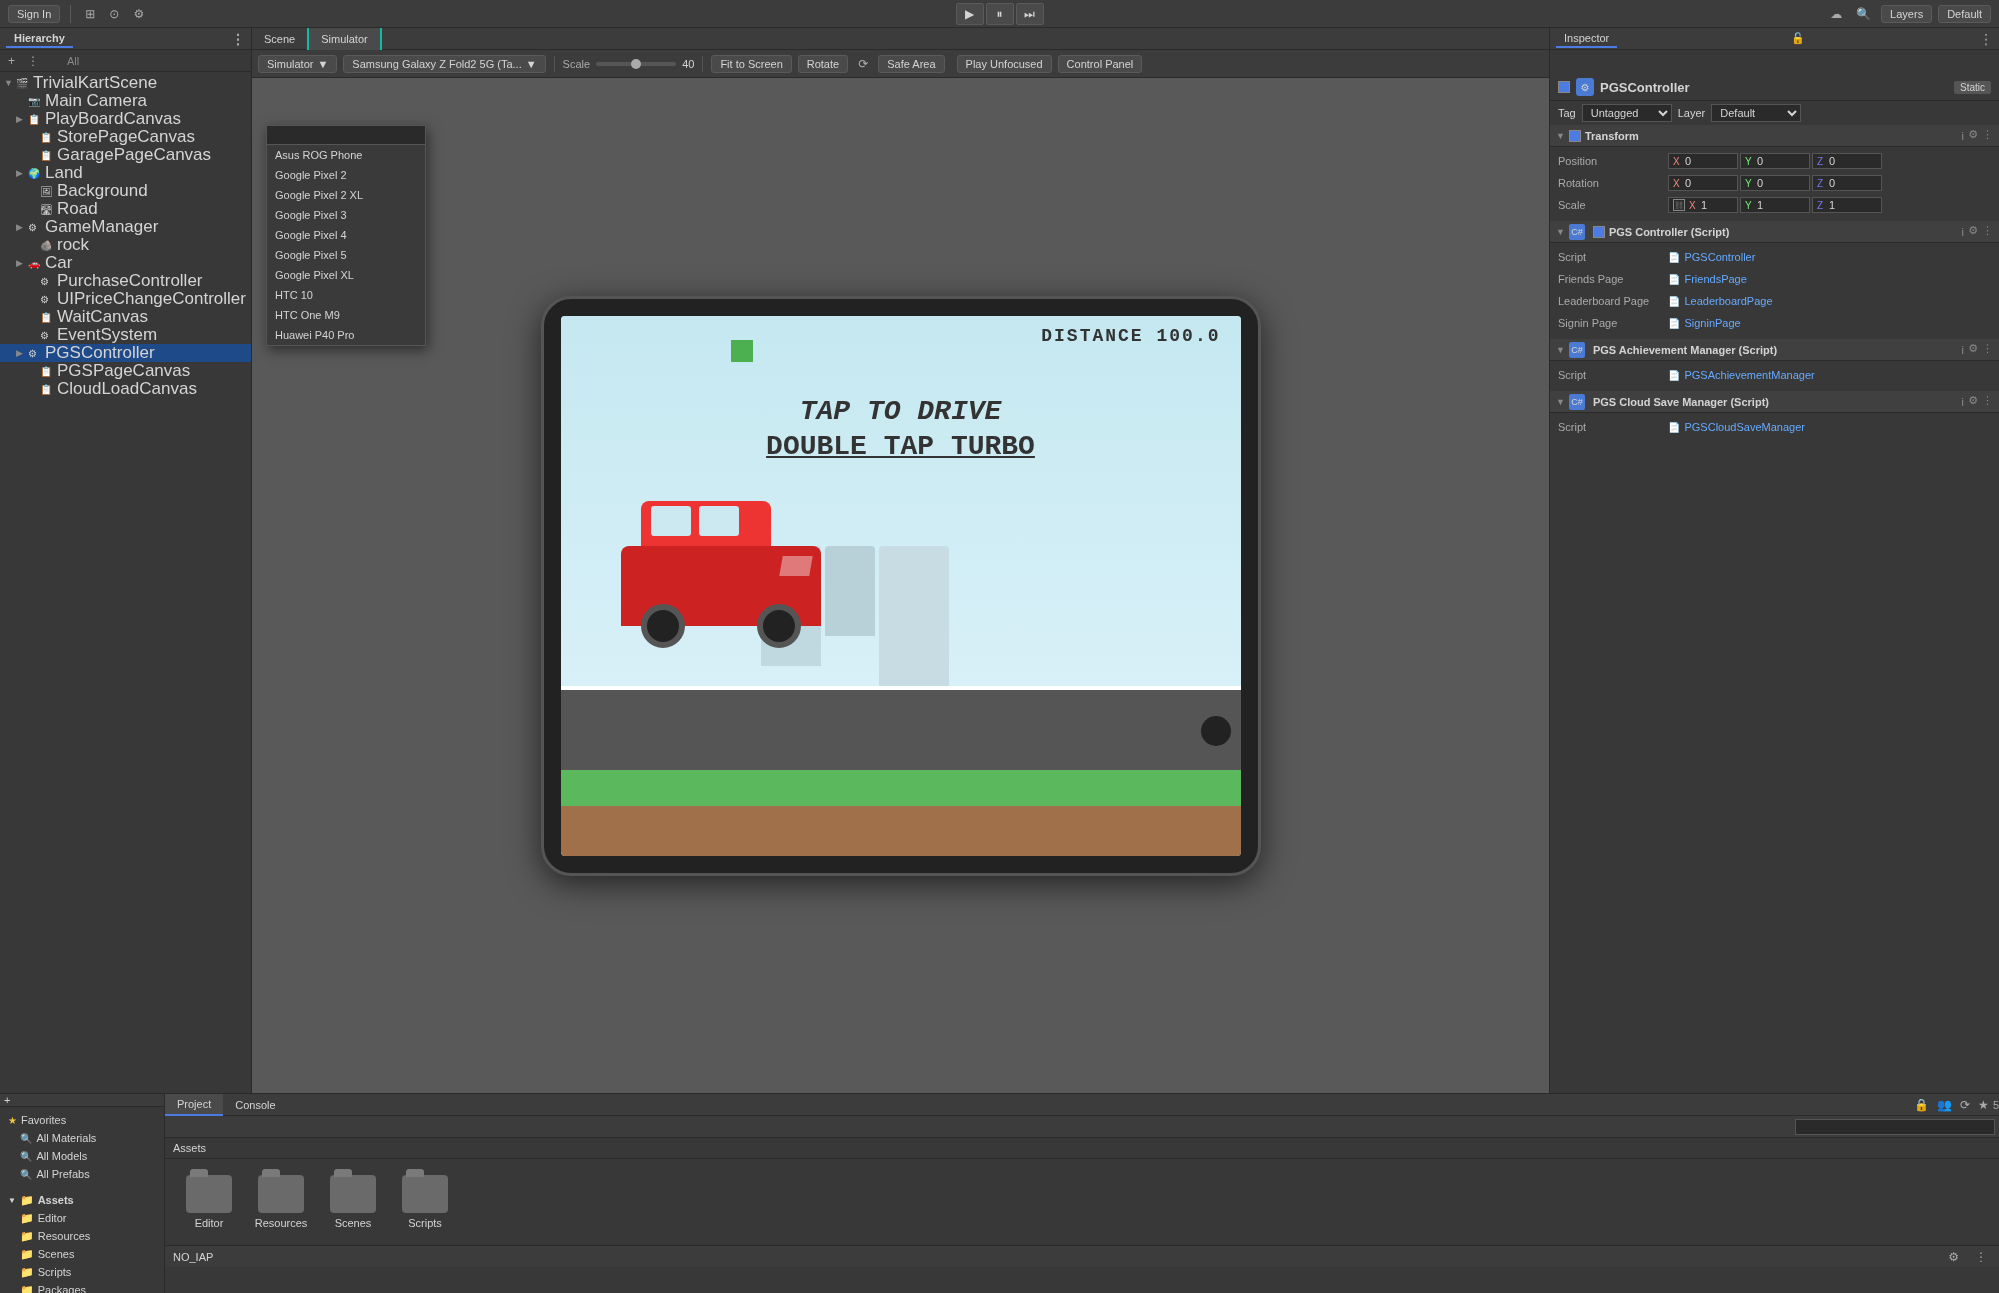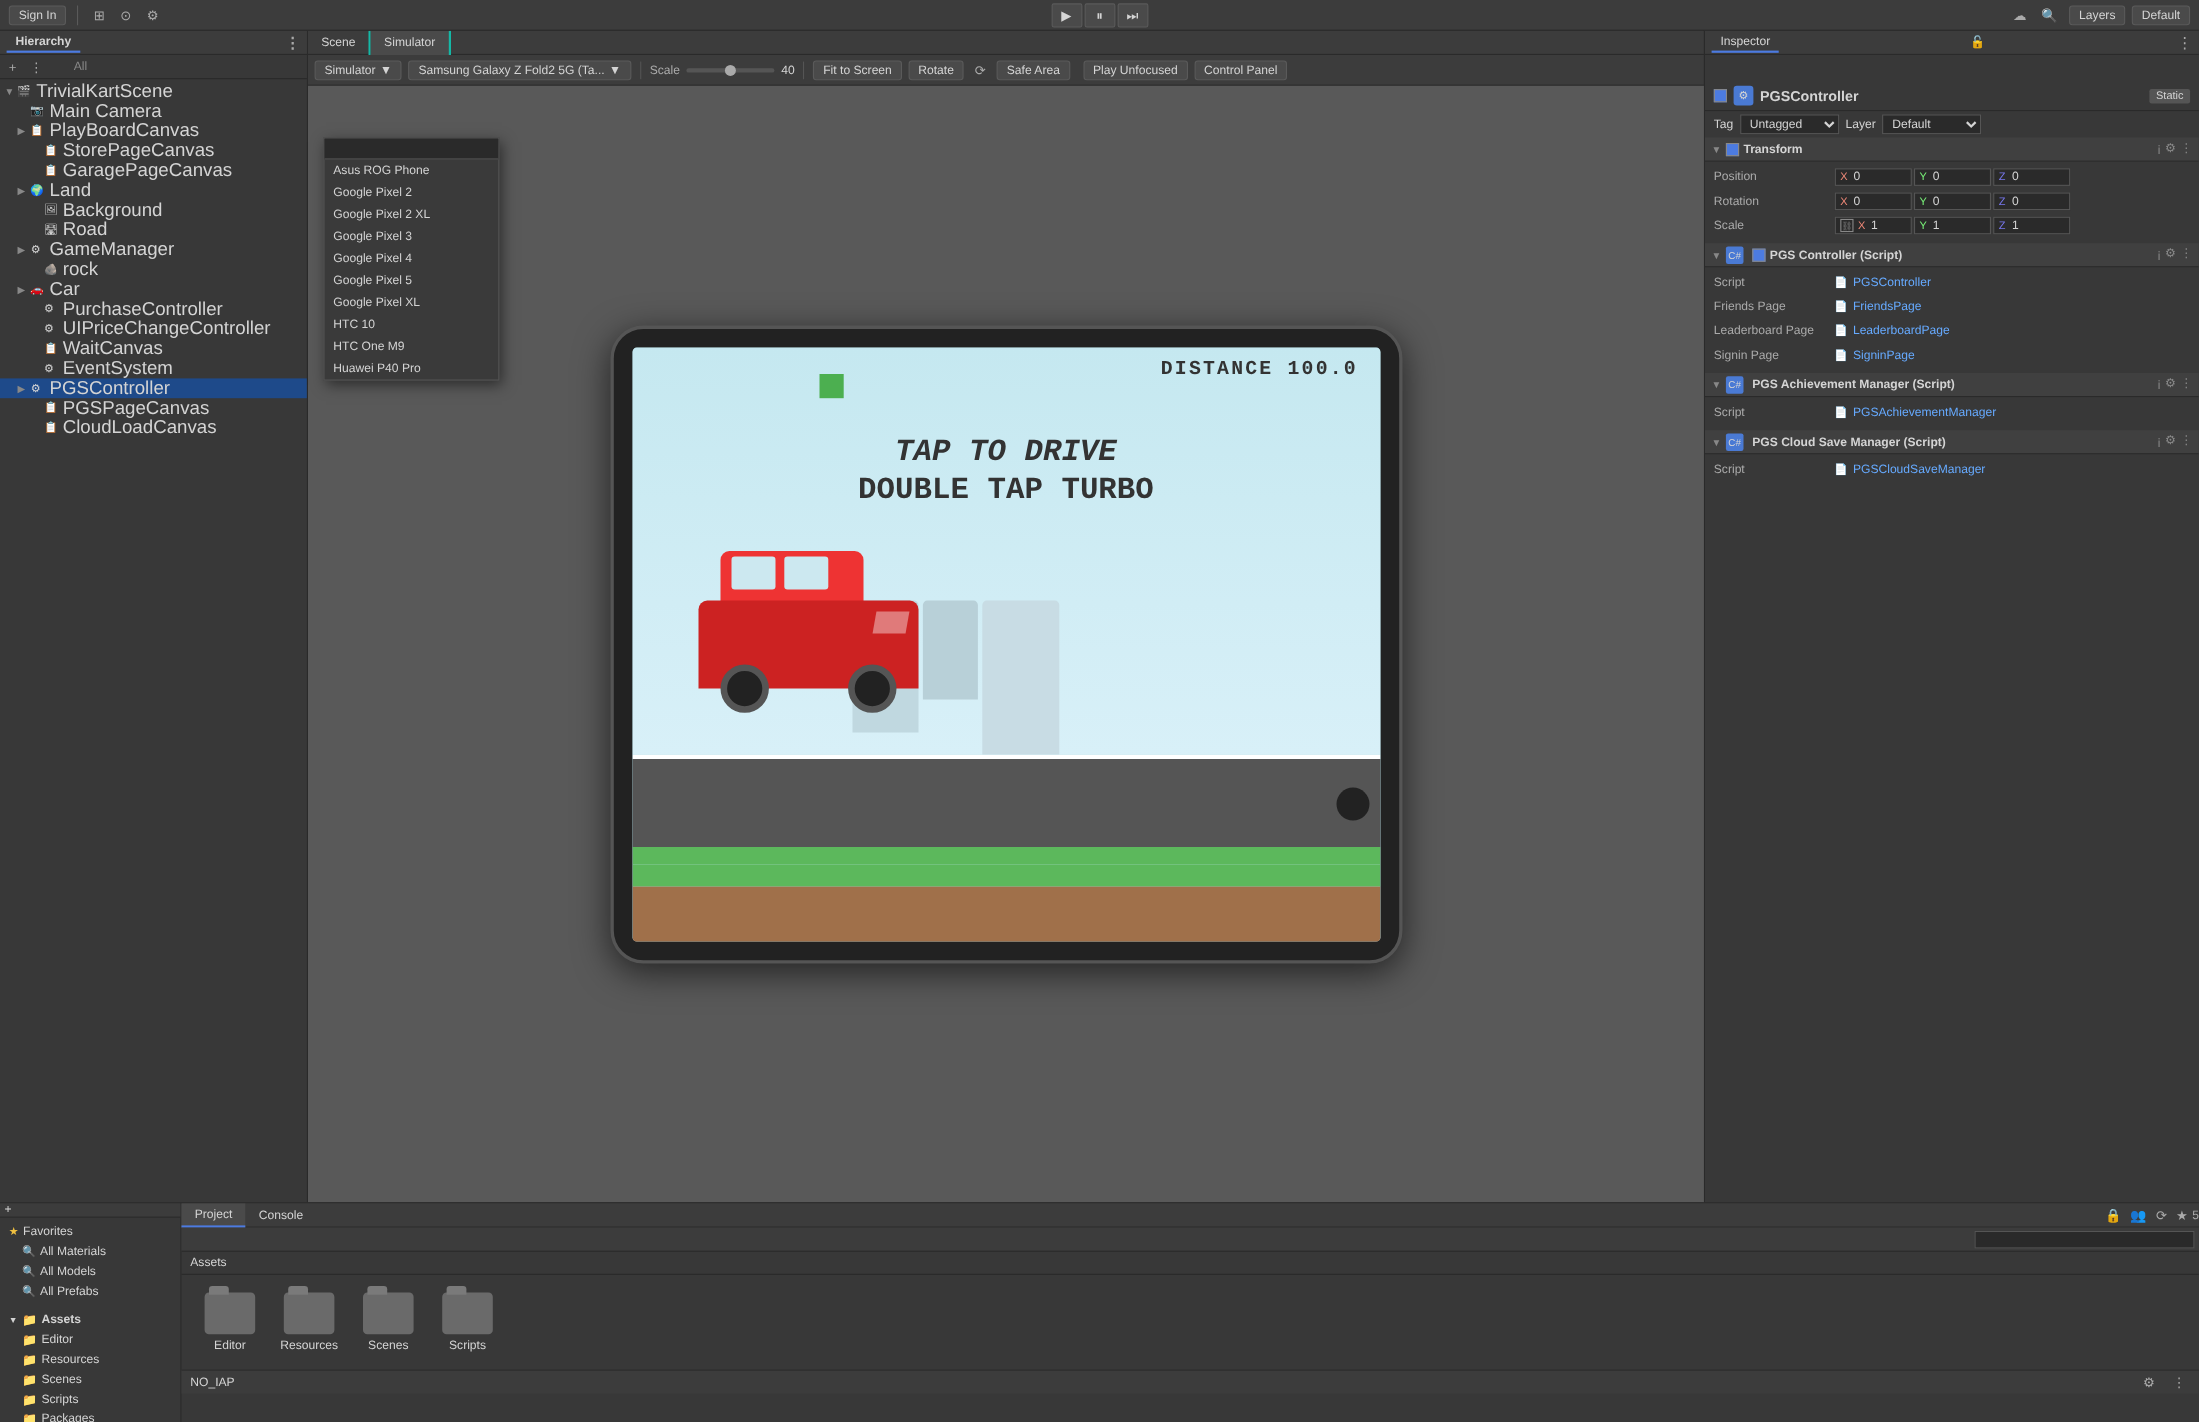--- a/index.html
+++ b/index.html
@@ -51,21 +51,21 @@
 
     
     .main-area {
       display: flex;
       flex: 1;
       overflow: hidden;
     }
 
     
     .left-panel {
-      width: 280px;
+      width: 252px;
       background: #383838;
       border-right: 1px solid #2a2a2a;
       display: flex;
       flex-direction: column;
       flex-shrink: 0;
     }
     .panel-header {
       height: 22px;
       background: #3c3c3c;
       display: flex;
@@ -205,21 +205,21 @@
       position: absolute;
       top: 80px;
       left: 50%;
       transform: translateX(-50%);
       text-align: center;
       font-family: 'Courier New', monospace;
       font-weight: bold;
       color: #333;
     }
     .game-text .line1 { font-size: 28px; display: block; font-style: italic; }
-    .game-text .line2 { font-size: 28px; display: block; margin-top: 4px; }
+    .game-text .line2 { font-size: 28px; display: block; margin-top: 4px; text-decoration: underline; }
     .game-car {
       position: absolute;
       bottom: 60px;
       left: 60px;
     }
     .car-body {
       width: 200px;
       height: 80px;
       background: #cc2222;
       border-radius: 8px 8px 0 0;

